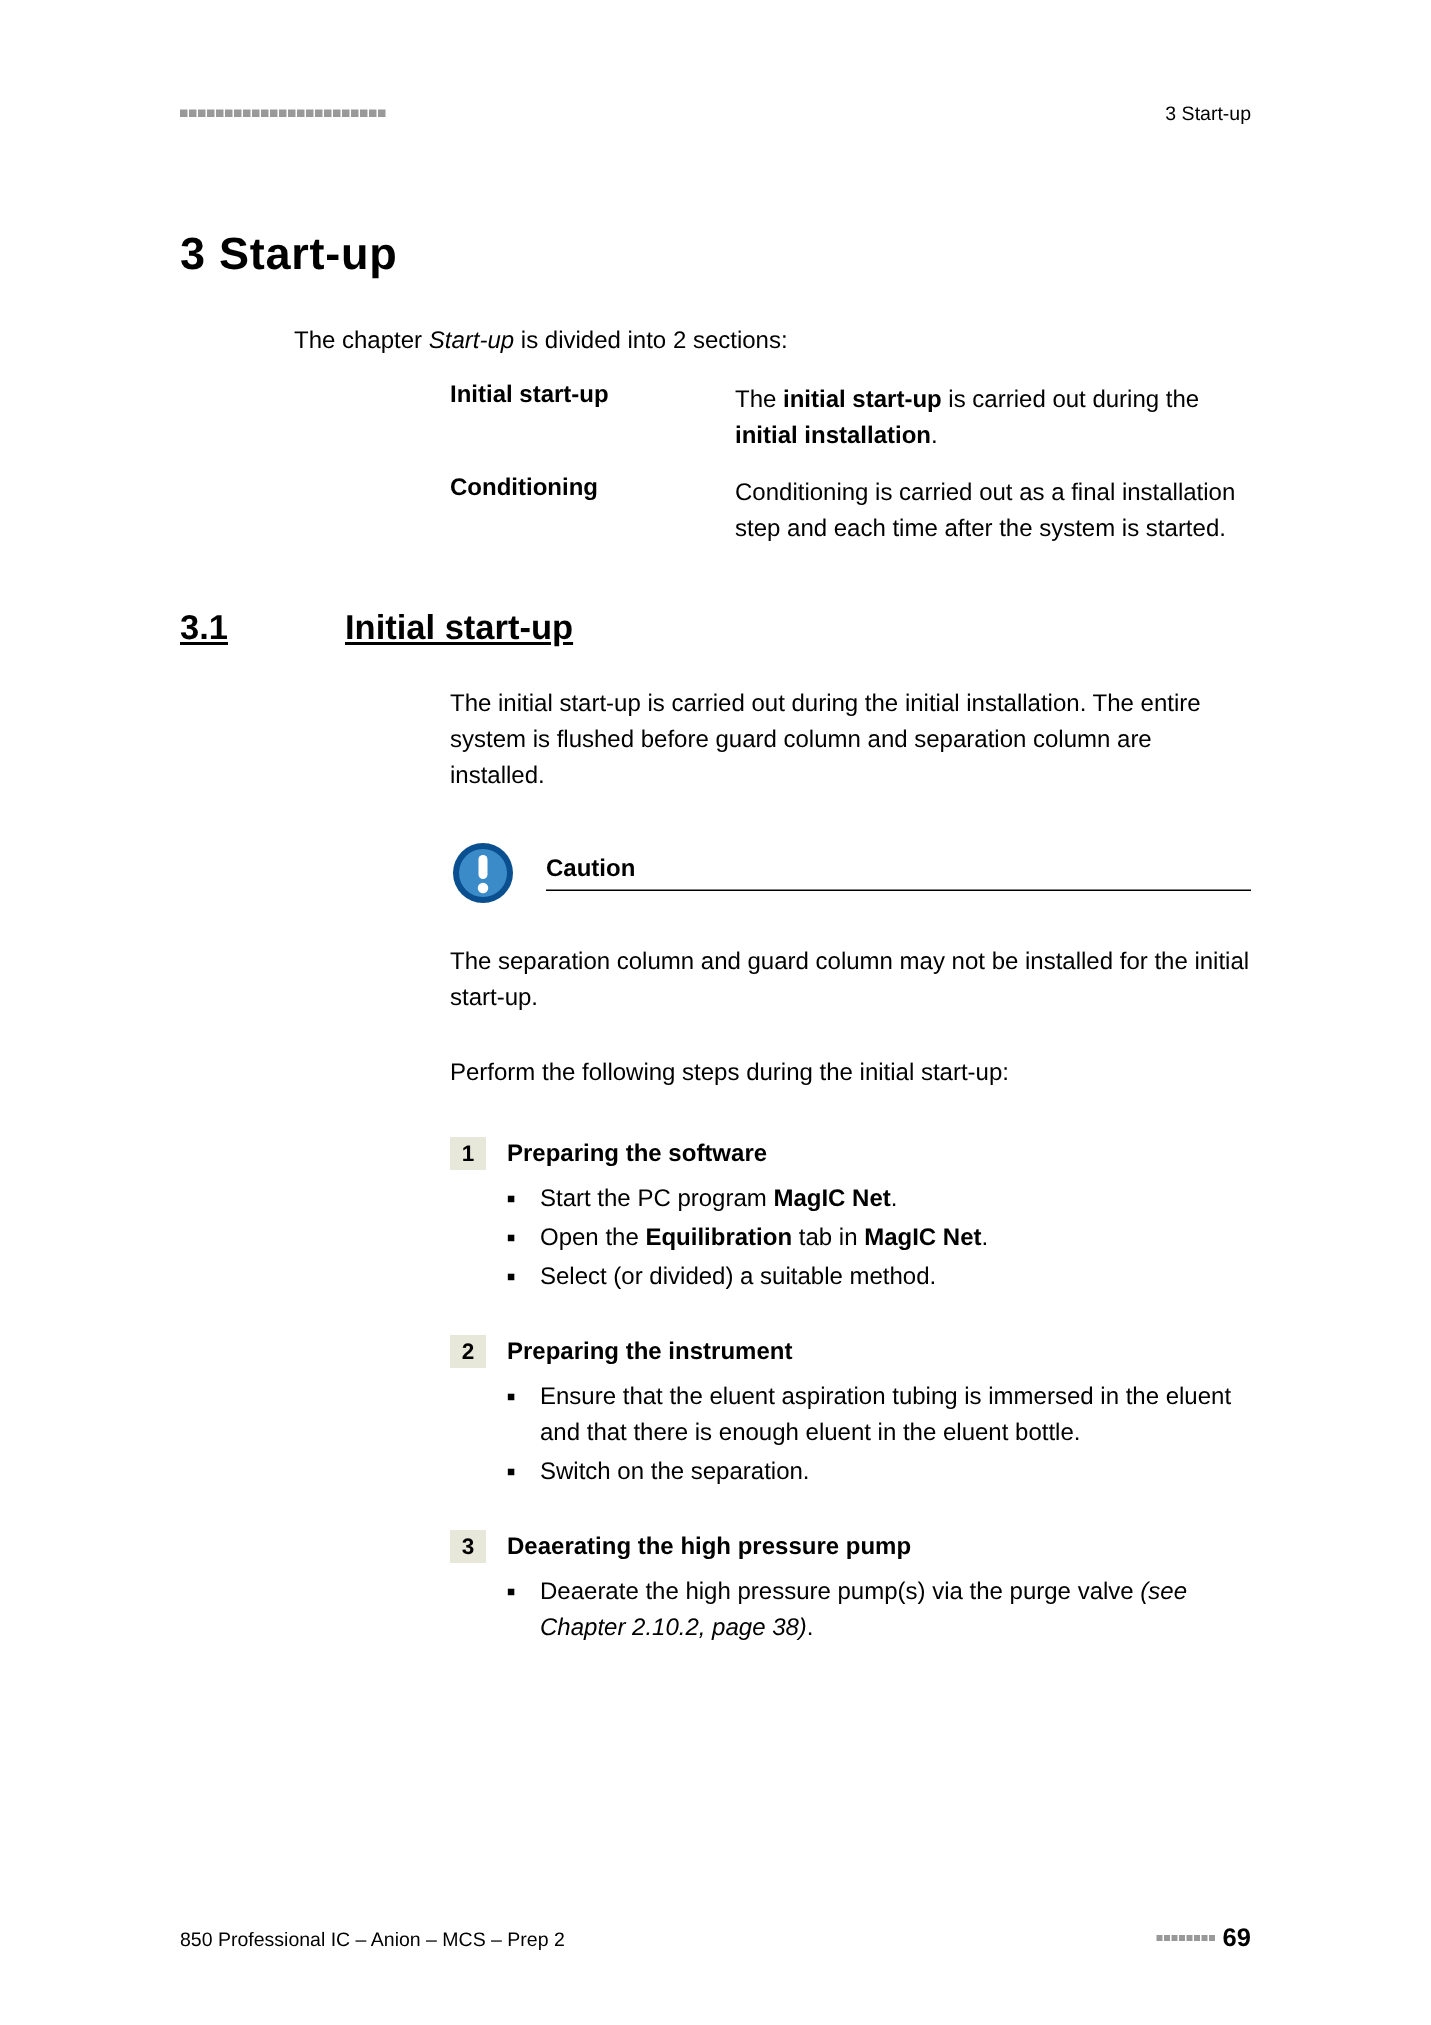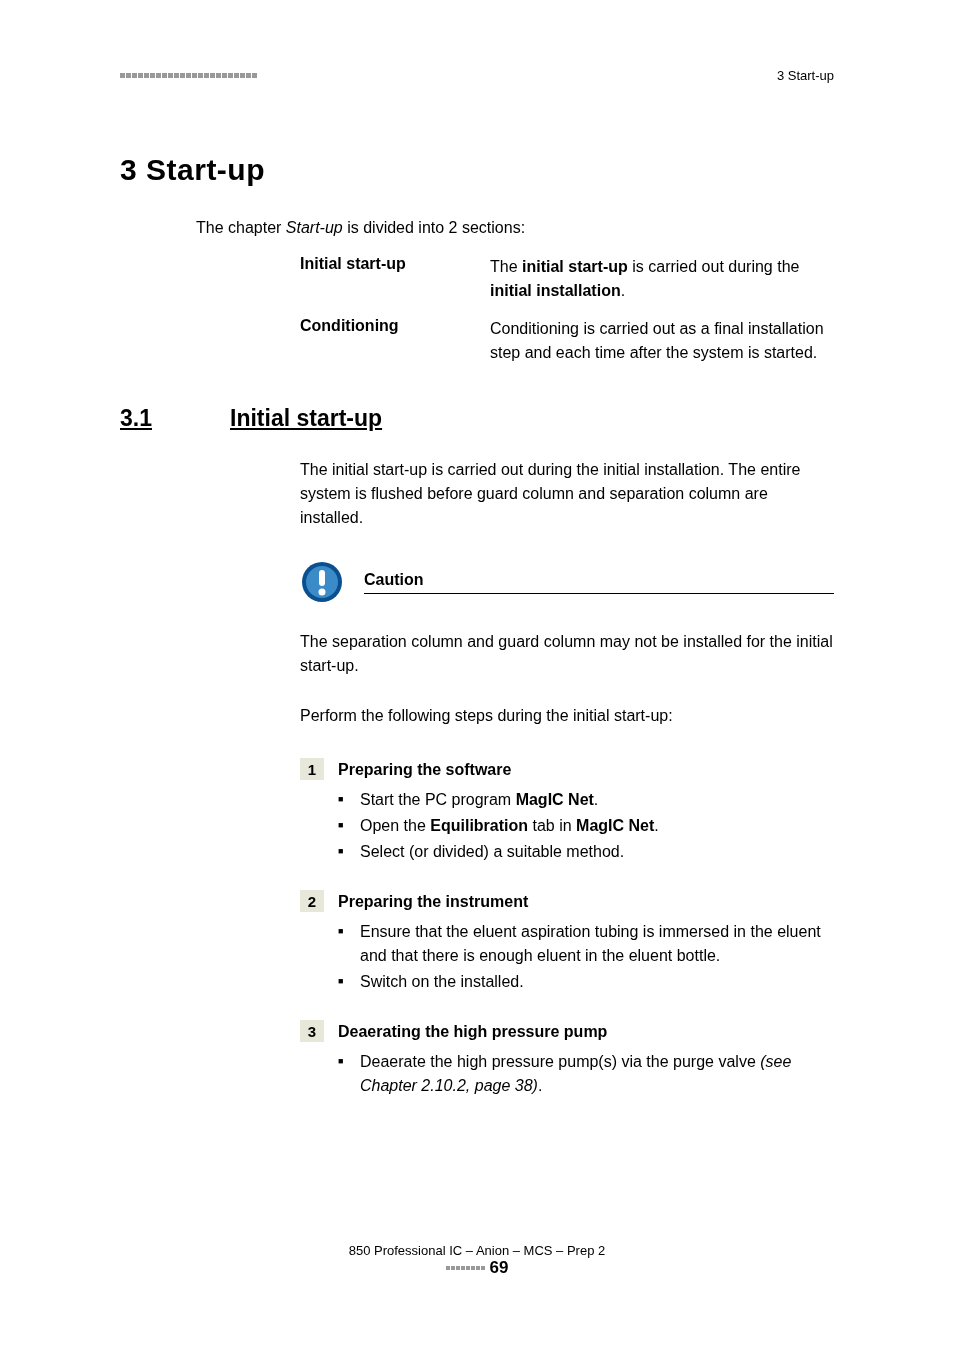--- a/index.html
+++ b/index.html
@@ -161,28 +161,27 @@
     }
     .step-bullets li::before {
       content: "■";
       position: absolute;
       left: 0;
       font-size: 9px;
       top: 5px;
     }
     .footer {
       position: absolute;
-      bottom: 72px;
+      bottom: 48px;
       left: 120px;
       right: 120px;
       display: flex;
       justify-content: space-between;
       align-items: center;
       font-size: 13px;
-      flex-direction: column;
     }
     .footer-right {
       display: flex;
       align-items: center;
       gap: 4px;
     }
     .footer-marks .header-mark {
       width: 4px;
       height: 4px;
     }
@@ -279,21 +278,21 @@
     </ul>
   </div>
 
   <div class="step-block">
     <div class="step-header">
       <div class="step-num-box">2</div>
       <div class="step-title">Preparing the instrument</div>
     </div>
     <ul class="step-bullets">
       <li>Ensure that the eluent aspiration tubing is immersed in the eluent and that there is enough eluent in the eluent bottle.</li>
-      <li>Switch on the installed.</li>
+      <li>Switch on the separation.</li>
     </ul>
   </div>
 
   <div class="step-block">
     <div class="step-header">
       <div class="step-num-box">3</div>
       <div class="step-title">Deaerating the high pressure pump</div>
     </div>
     <ul class="step-bullets">
       <li><span>Deaerate the high pressure pump(s) via the purge valve </span><i>(see Chapter 2.10.2, page 38)</i><span>.</span></li>

